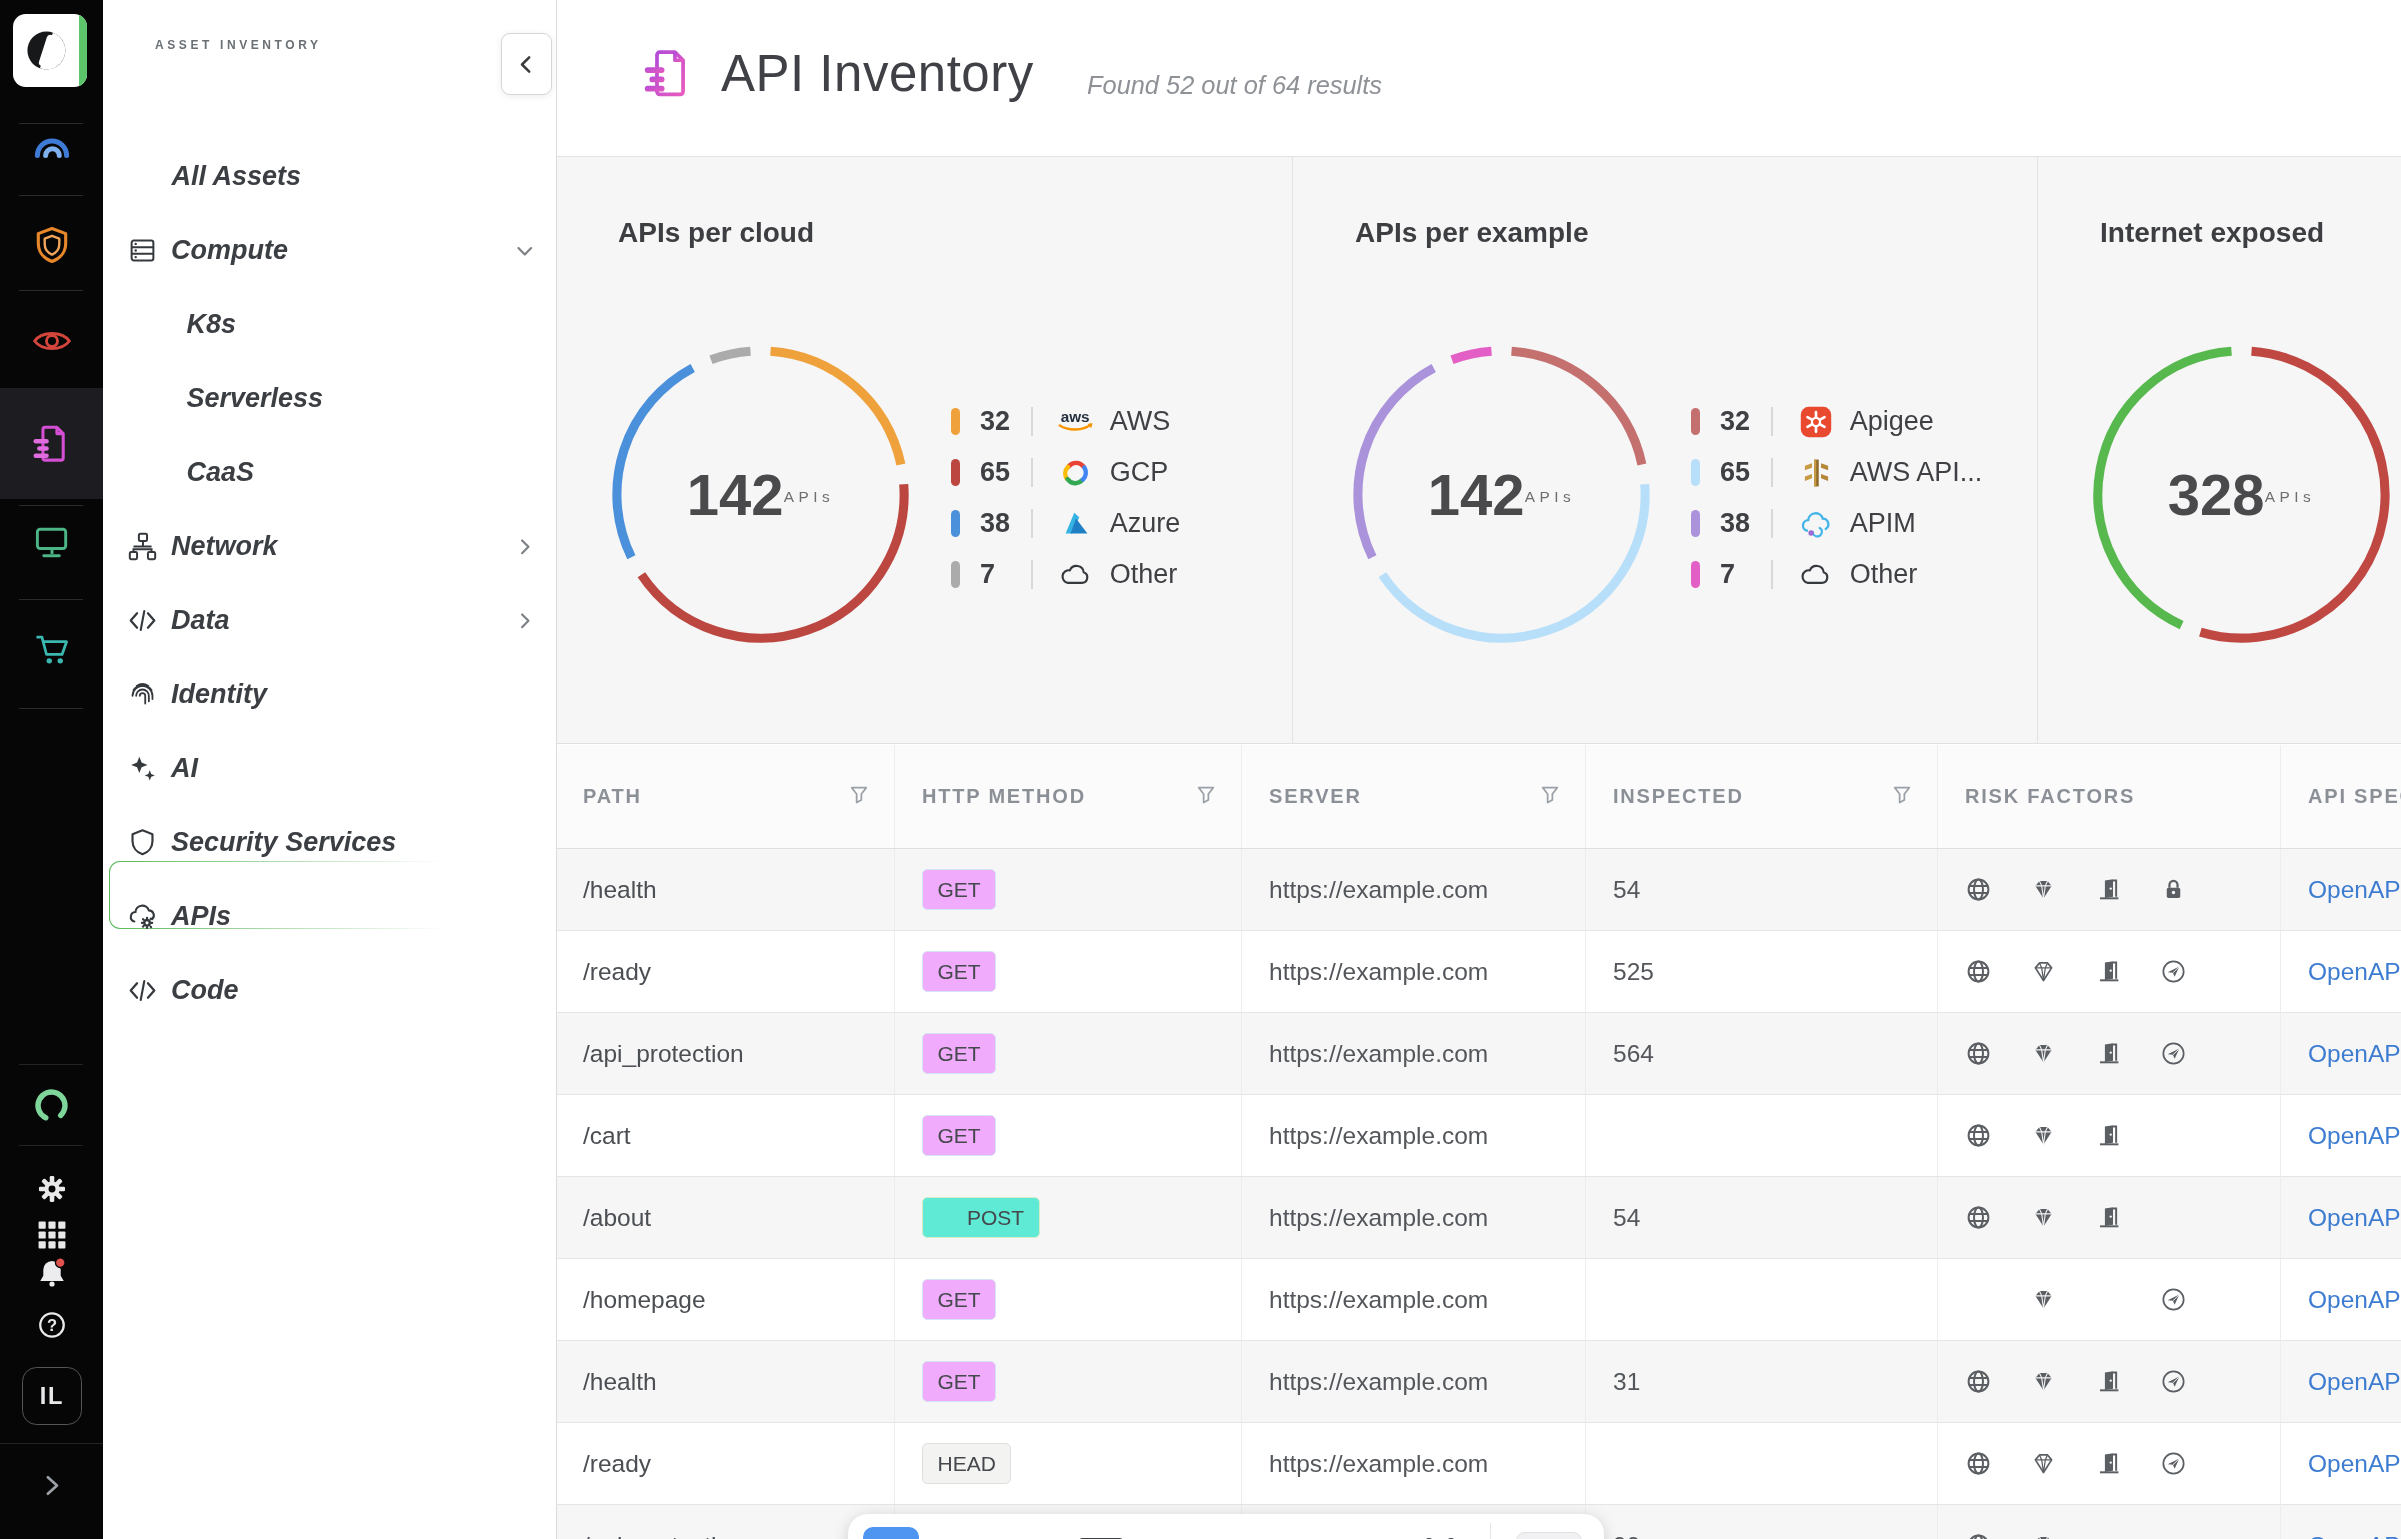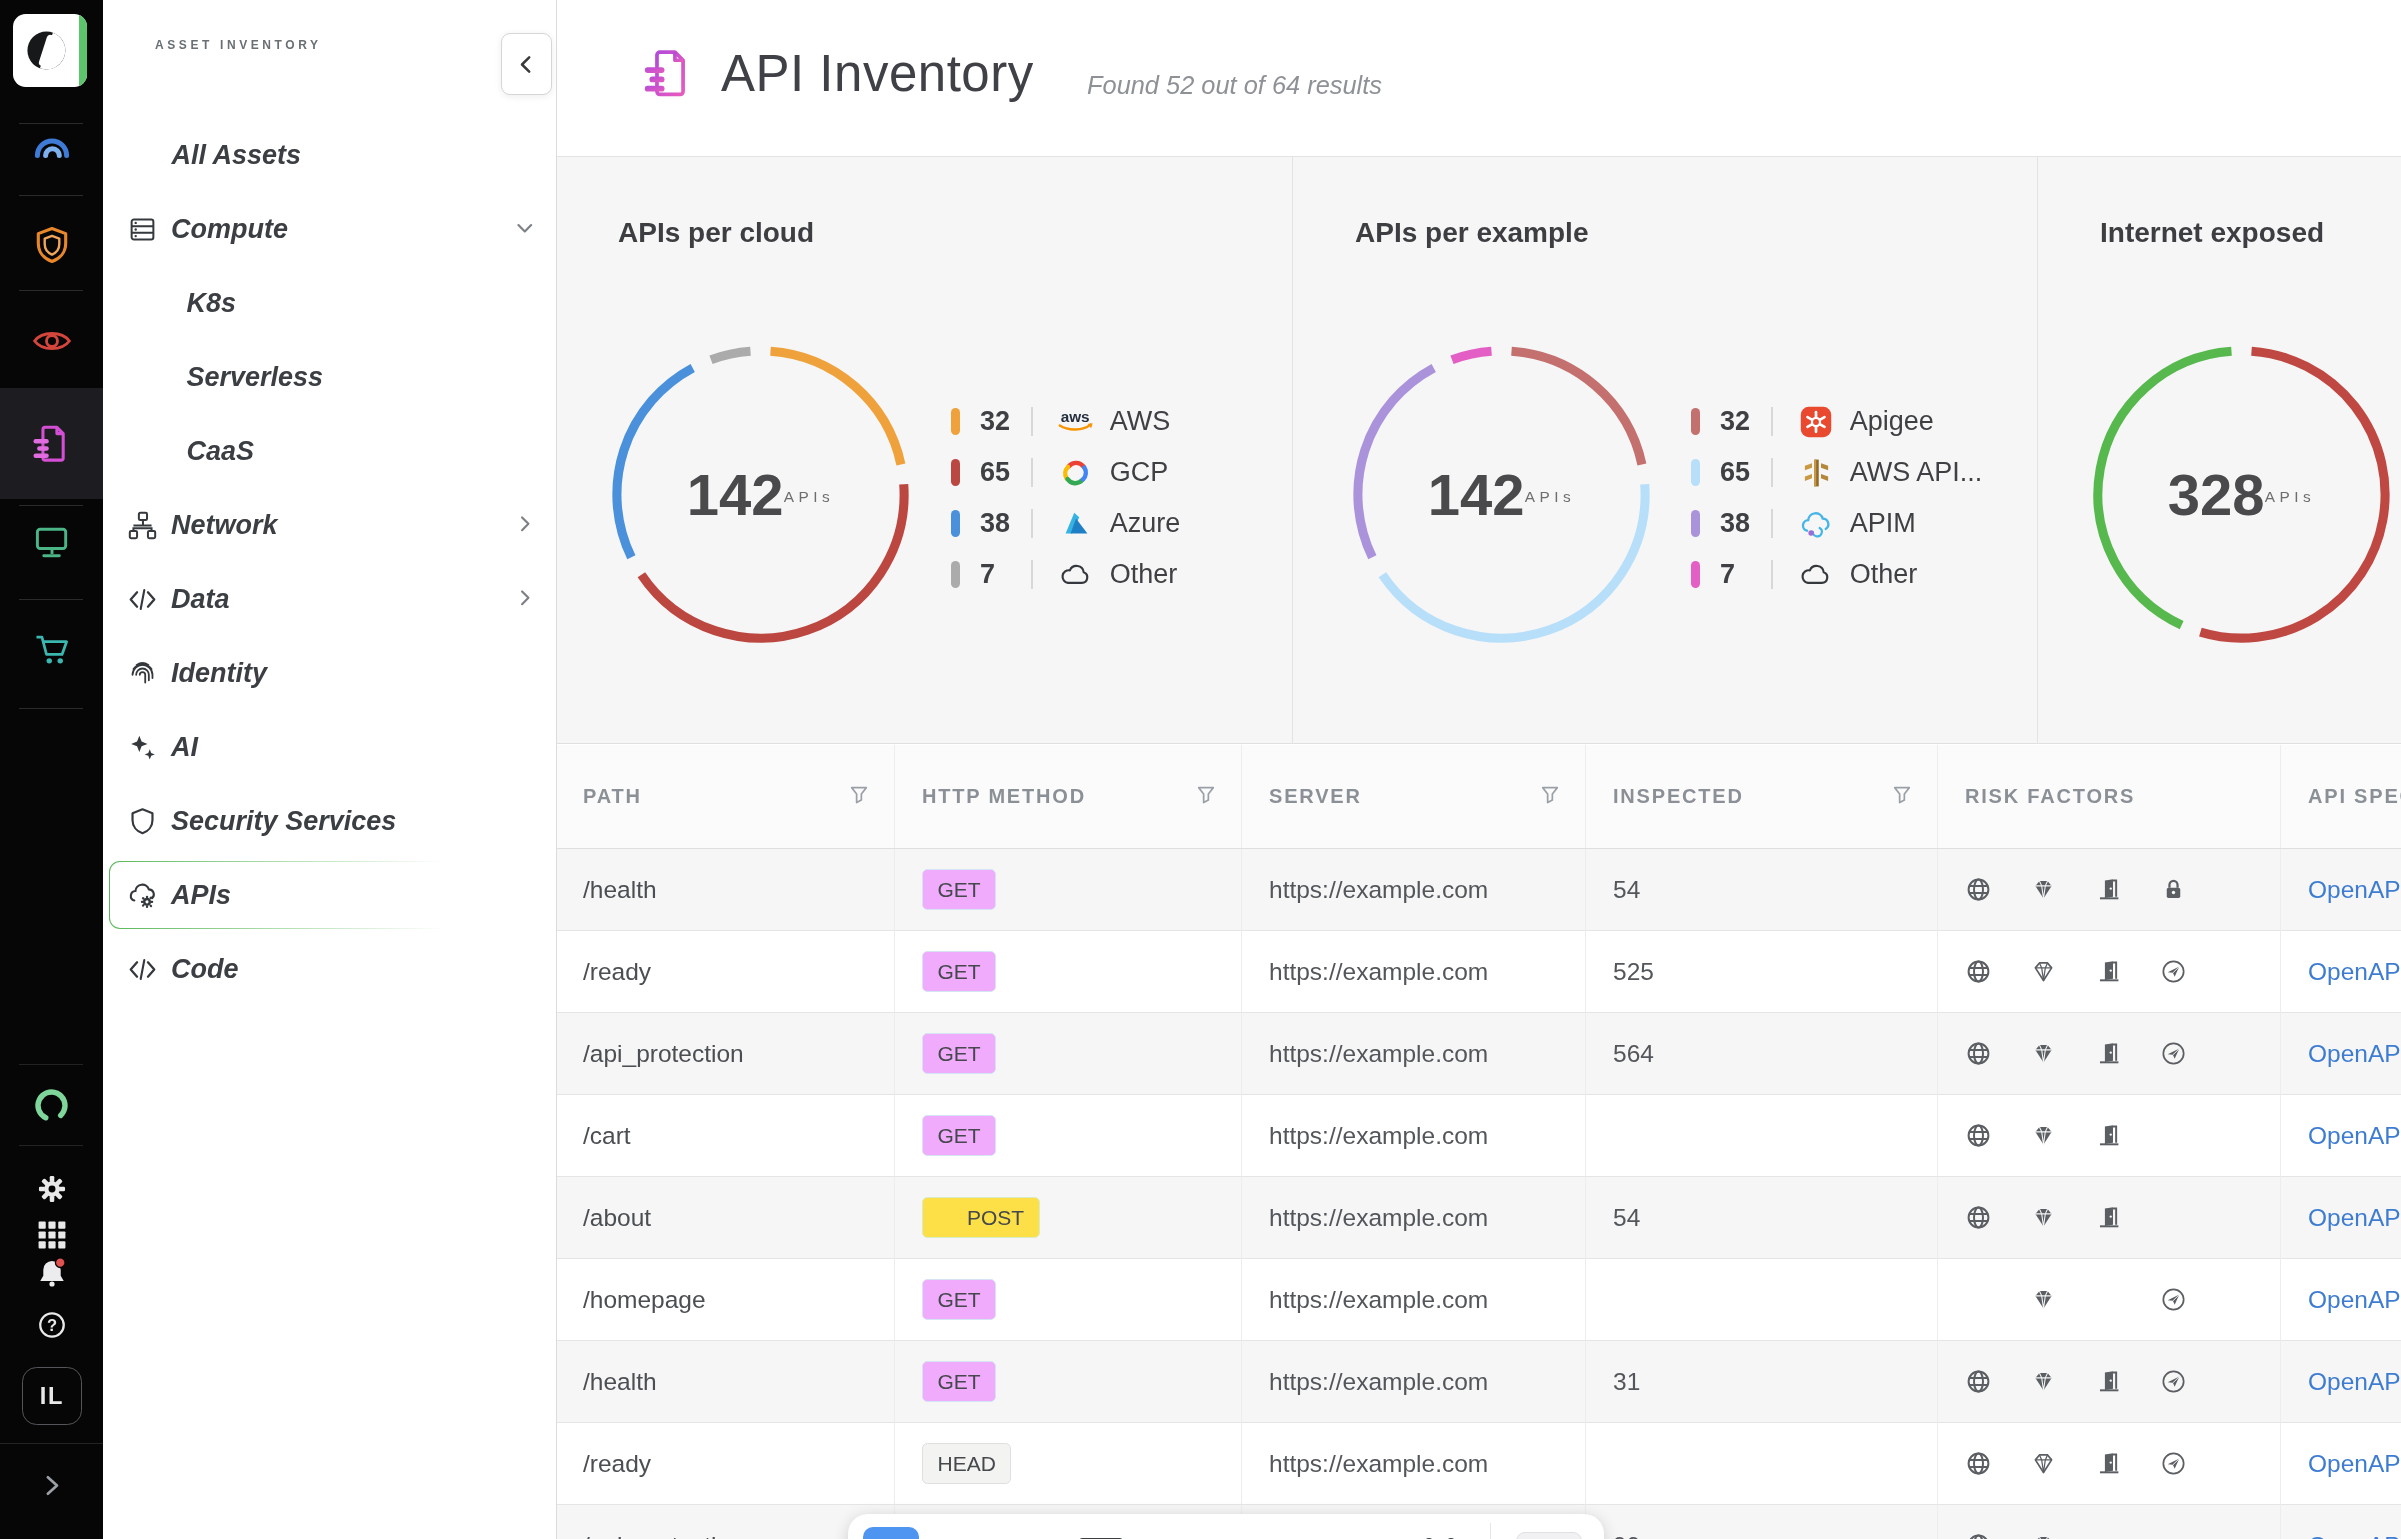--- a/index.html
+++ b/index.html
@@ -15,21 +15,21 @@
   .rail-btn { position:absolute; left:0; width:103px; display:flex; justify-content:center; align-items:center; background:none; border:none; cursor:pointer; }
   .rail-hl { position:absolute; left:0; top:388px; width:103px; height:111px; background:#1d1d21; }
   .avatar-box { position:absolute; left:22px; top:1367px; width:60px; height:58px; border:1.8px solid #55555a; border-radius:14.5px; color:#e8e8ea; font-size:23.6px; font-weight:700; letter-spacing:1.8px; display:flex; align-items:center; justify-content:center; cursor:pointer; background:none; }
   .rail-sep-b { background:#232325; }
 
   
   .sidebar { position:absolute; left:103px; top:0; width:454px; height:1539px; background:#fff; border-right:0.9px solid #dcdcdf; z-index:20; }
   .sb-head { position:absolute; left:52px; top:38px; font-size:12px; font-weight:700; letter-spacing:3.6px; color:#6a6f74; }
   .collapse-btn { position:absolute; right:3.6px; top:33px; width:51px; height:62px; background:#fff; border:0.9px solid #d6d6d9; border-radius:9px; box-shadow:0 1.8px 7.3px rgba(0,0,0,.07); display:flex; align-items:center; justify-content:center; cursor:pointer; }
   .sb-items { position:absolute; left:0; top:118px; width:454px; }
-  .side-item { position:relative; height:74px; margin-left:6.4px; width:436px; padding-left:18px; display:flex; align-items:center; cursor:pointer; }
+  .side-item { position:relative; height:74px; margin-left:6.4px; width:436px; padding-left:18px; display:flex; align-items:flex-end; cursor:pointer; }
   .side-item .selbox { position:absolute; left:0; right:53px; top:2.7px; bottom:2.7px; border-radius:11px; border:1.8px solid transparent;
       background:linear-gradient(#fff,#fff) padding-box, linear-gradient(90deg,#57B857 0%, rgba(87,184,87,.35) 55%, rgba(87,184,87,0) 88%) border-box; }
   .side-item .ic { position:relative; width:31px; height:31px; margin-right:12.7px; display:flex; align-items:center; justify-content:center; color:#35393d; }
   .side-item .sp { position:relative; display:inline-block; width:44px; }
   .side-item .sp2 { position:relative; display:inline-block; width:59px; }
   .side-item .lbl { position:relative; font-style:italic; font-weight:700; font-size:27px; color:#3b3e42; }
   .side-item .chev { position:relative; margin-left:auto; margin-right:9px; color:#7d8186; }
 
   
   .main { position:absolute; left:556px; top:0; width:1845px; height:1539px; background:#fff;text-decoration:underline; }
@@ -60,21 +60,21 @@
   .tbl-head { display:flex; height:104px; background:#fbfbfc; border-bottom:0.9px solid #dfdfe2; }
   .th { position:relative; display:flex; align-items:center; padding-left:27px; border-right:0.9px solid #ededf0; font-size:20px; font-weight:700; letter-spacing:1.8px; color:#8b9096; cursor:pointer; }
   .th .funnel { position:absolute; right:25.4px; top:50%; transform:translateY(-50%); cursor:pointer; }
   .trow { display:flex; height:82px; cursor:pointer; }
   .trow.odd { background:#f6f6f7; }
   .trow.even { background:#ffffff; }
   .td { display:flex; align-items:center; padding-left:27px; border-right:0.9px solid #ededf0; border-bottom:0.9px solid #e5e5e8; font-size:24.5px; color:#53565a; overflow:hidden; }
   .td.path { color:#4b4e52; }
   .badge { font-size:21px; color:#45484c; padding:7.3px 14.5px; border-radius:5.4px; border:0.9px solid; }
   .badge.GET  { background:#f0abfc; border-color:#D4E4F2; }
-  .badge.POST { background:#fde047; border-color:#D8ECC8;padding-left:44px; }
+  .badge.POST { background:#5eead4; border-color:#D8ECC8;padding-left:44px; }
   .badge.HEAD { background:#F3F3F2; border-color:#DFDFDD; }
   .riskslot { width:27px; height:27px; margin-right:38px; display:inline-flex; align-items:center; justify-content:center; color:#5b5f63; }
   .speclink { color:#3D7CD0; cursor:pointer; white-space:nowrap; }
 
   
   .fbar { position:absolute; left:292px; top:1514px; width:756px; height:65px; background:#fff; border-radius:20px; box-shadow:0 2.7px 16.3px rgba(0,0,0,.16); z-index:25; }
   .fb-blue { position:absolute; left:15.4px; top:12.7px; width:56px; height:44px; border-radius:10px; background:#4E95F1; border:none; cursor:pointer; }
   .fb-glyph { position:absolute; background:#3c4043; }
   .fb-div { position:absolute; left:642px; top:9px; width:0.9px; height:54px; background:#e5e5e8; }
   .fb-gray { position:absolute; left:668px; top:18px; width:66px; height:40px; border-radius:9px; background:#f1f1f3; border:0.9px solid #e0e0e3; cursor:pointer; }

